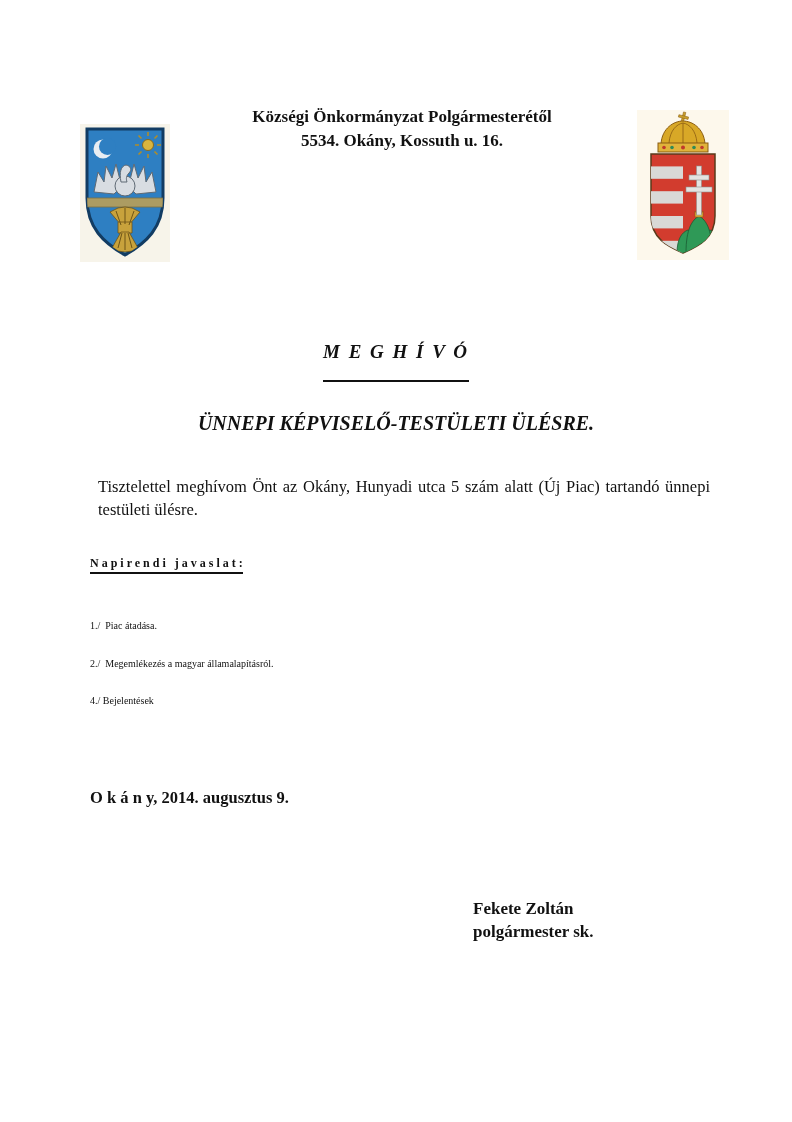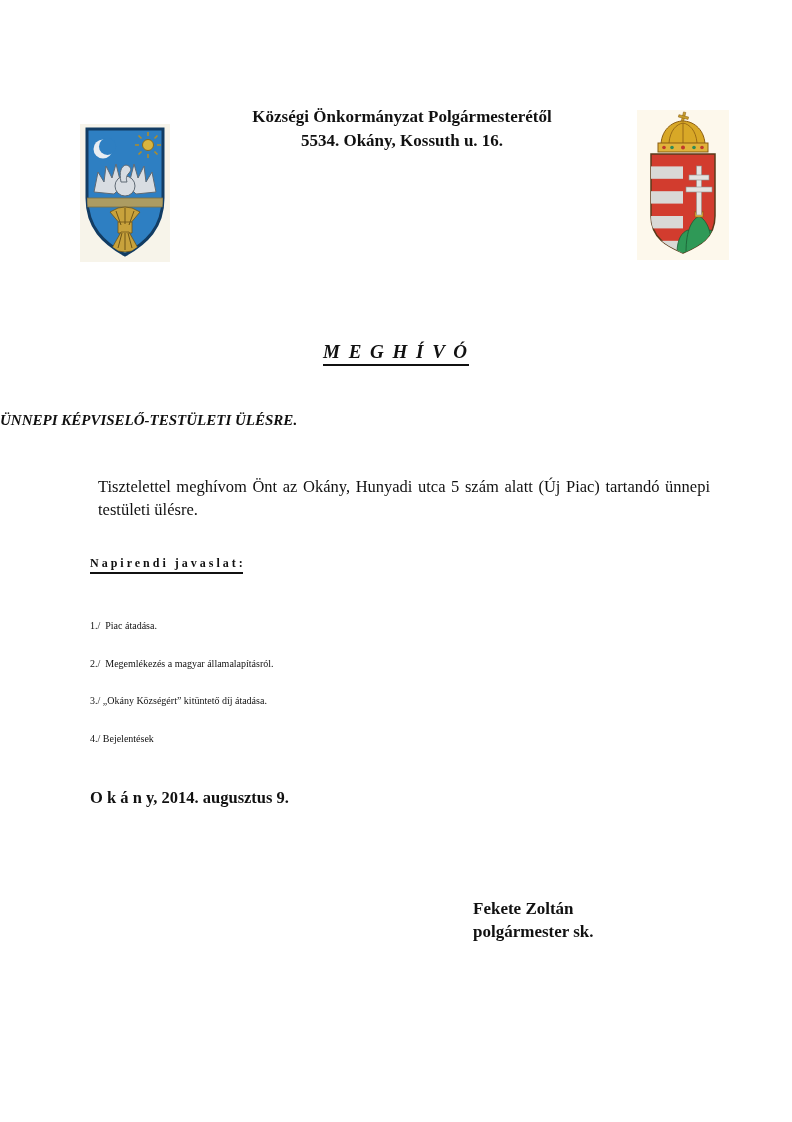--- a/index.html
+++ b/index.html
@@ -40,21 +40,21 @@
     width: 100%;
     text-align: center;
   }
   .title-text {
     display: inline-block;
     font-size: 19px;
     font-weight: bold;
     font-style: italic;
     letter-spacing: 2px;
     border-bottom: 2px solid #111;
-    padding-bottom: 1px;
+    padding-bottom: 17px;
   }
 
   .date-line {
     position: absolute;
     top: 389px;
     left: 0;
     width: 100%;
     text-align: center;
     font-weight: bold;
     font-size: 16.5px;
@@ -63,23 +63,24 @@
     font-size: 11px;
     text-decoration: underline;
     vertical-align: super;
     line-height: 0;
   }
   .event-line {
     position: absolute;
     top: 412px;
     left: 0;
     width: 100%;
+    text-align: center;
     font-weight: bold;
     font-style: italic;
-    font-size: 15px;
+    font-size: 20px;
   }
 
   .body-par {
     position: absolute;
     top: 475px;
     left: 98px;
     width: 612px;
     font-size: 16.5px;
     line-height: 23px;
     text-align: justify;
@@ -224,21 +225,20 @@
   <div class="event-line">ÜNNEPI KÉPVISELŐ-TESTÜLETI ÜLÉSRE.</div>
 
   <p class="body-par">Tisztelettel meghívom Önt az Okány, Hunyadi utca 5 szám alatt (Új Piac) tartandó ünnepi testületi ülésre.</p>
 
   <div class="agenda-heading">
     <span class="pre">N a p i r e n d i   j a v a s l a t :</span>
   </div>
   <div class="agenda-list">
     <div class="agenda-item pre">1./  Piac átadása.</div>
     <div class="agenda-item pre">2./  Megemlékezés a magyar államalapításról.</div>
-    <div class="agenda-item pre">3./ „Okány Községért” kitüntető díj átadása.</div>
     <div class="agenda-item pre">4./ Bejelentések</div>
   </div>
 
   <div class="place-date pre">O k á n y, 2014. augusztus 9.</div>
 
   <div class="signature">
     <div>Fekete Zoltán</div>
     <div>polgármester sk.</div>
   </div>
 

